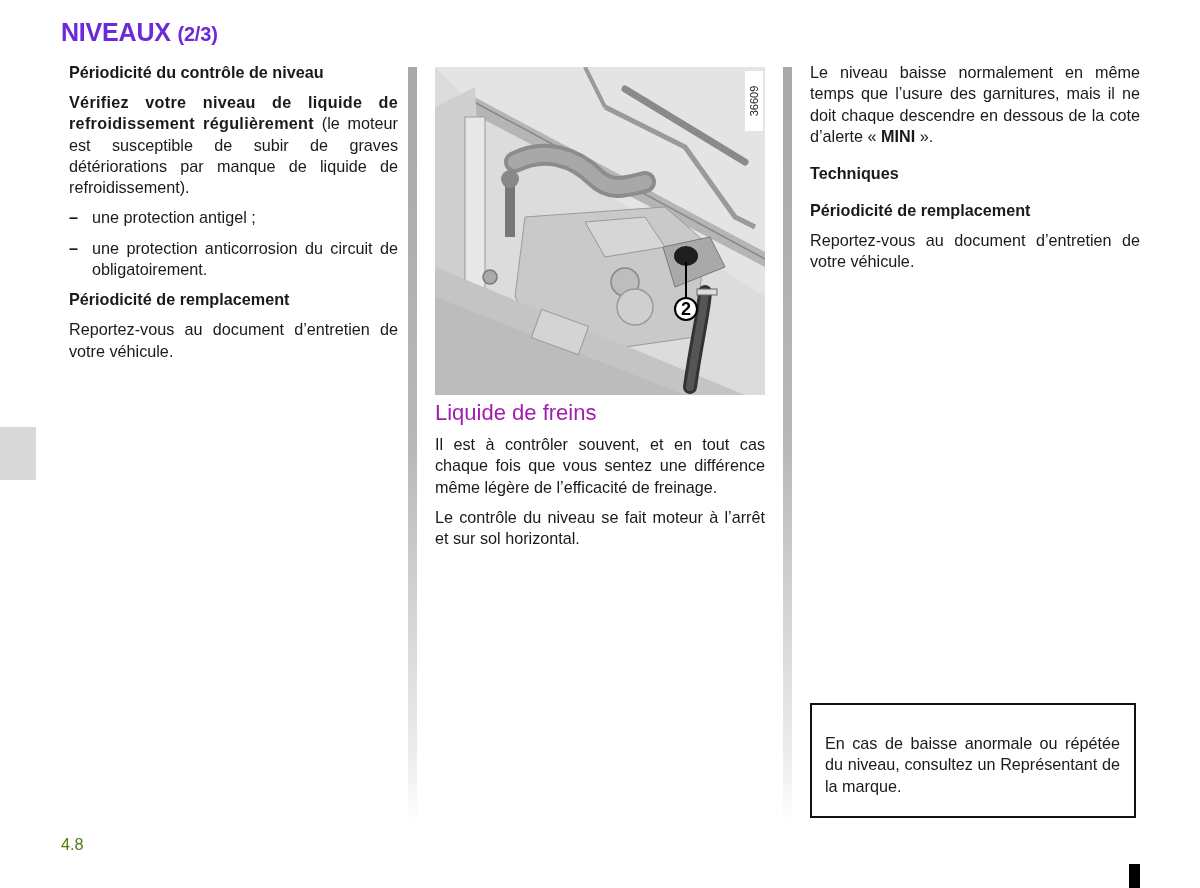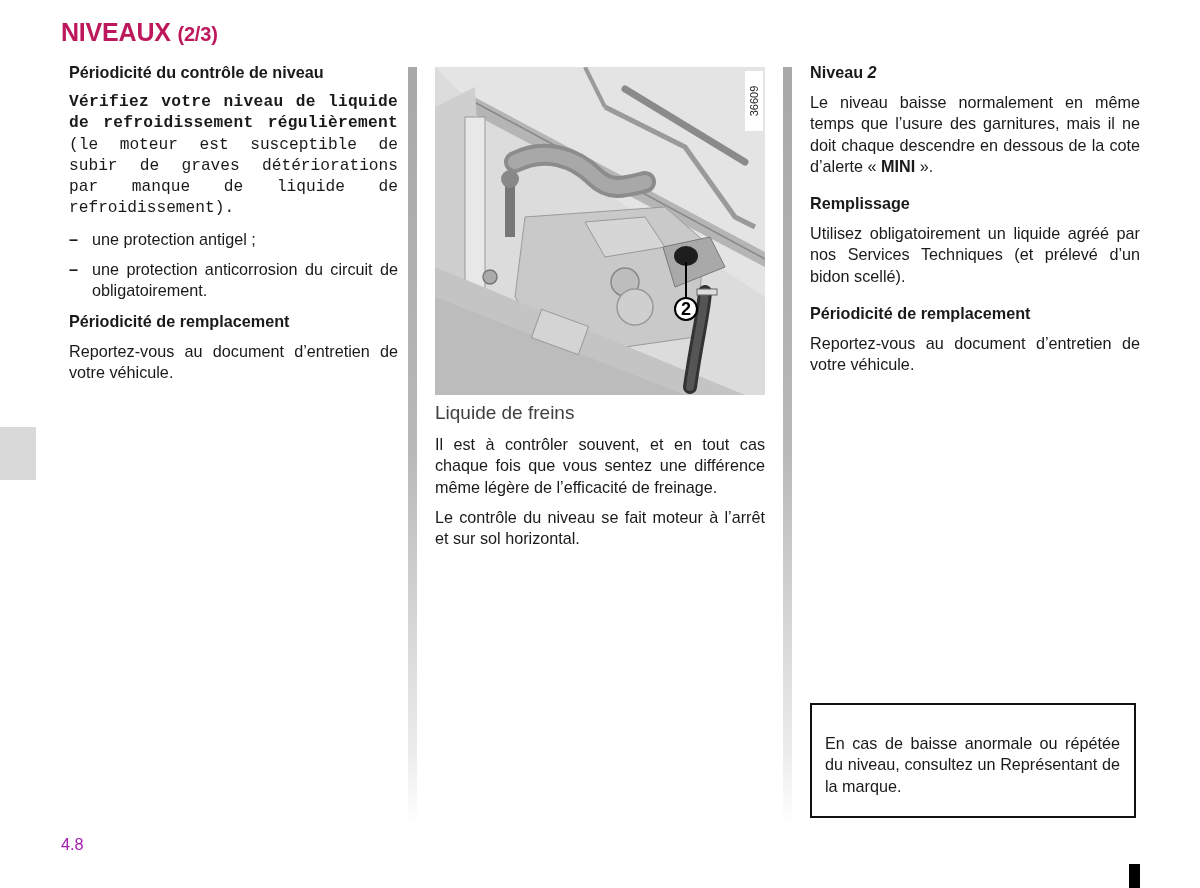--- a/index.html
+++ b/index.html
@@ -3,30 +3,30 @@
 <meta charset="utf-8">
 <style>
   html, body { margin: 0; padding: 0; }
   body {
     width: 1200px; height: 888px; position: relative; overflow: hidden;
     background: #ffffff; color: #1a1a1a;
     font-family: "Liberation Sans", sans-serif;
   }
   .page-title {
     position: absolute; left: 61px; top: 18px;
-    font-size: 25px; font-weight: bold; letter-spacing: -0.2px; color: #be185d;
+    font-size: 25px; font-weight: bold; letter-spacing: -0.2px; color: #6d28d9;
   }
   .page-title .sub { font-size: 20px; }
   .col { position: absolute; font-size: 16.2px; line-height: 21.3px; color: #1a1a1a; }
   .col p { margin: 0 0 9px 0; text-align: justify; }
   .col h3 { margin: 0 0 9px 0; font-size: 16.2px; font-weight: bold; line-height: 21px; }
   .col1 { left: 69px; top: 62px; width: 329px; }
   .col2 { left: 435px; top: 400px; width: 330px; }
   .col3 { left: 810px; top: 62px; width: 330px; }
-  .col h2 { margin: 0 0 8px 0; font-size: 19px; font-weight: normal; line-height: 26px; color: #404040; }
+  .col h2 { margin: 0 0 8px 0; font-size: 22px; font-weight: normal; line-height: 26px; color: #a21caf; }
   .dash-list { list-style: none; margin: 0 0 9px 0; padding: 0; }
   .dash-list li { position: relative; padding-left: 23px; margin-bottom: 9px; text-align: justify; }
   .dash-list li .dash { position: absolute; left: 0; top: 0; font-weight: bold; }
   .vbar {
     position: absolute; width: 9px; top: 67px; height: 760px;
     background: linear-gradient(to bottom, #a8a8a8 0%, #b8b8b8 50%, #ececec 90%, #ffffff 100%);
   }
   .vbar.b1 { left: 408px; }
   .vbar.b2 { left: 783px; }
   .figure {
@@ -40,39 +40,39 @@
   }
   .fig-ref span {
     display: block; transform: rotate(-90deg); font-size: 11px; color: #222; white-space: nowrap;
   }
   .note-box {
     position: absolute; left: 810px; top: 703px; width: 326px; height: 115px;
     border: 2px solid #111; box-sizing: border-box;
     padding: 28px 14px 0 13px; font-size: 16.2px; line-height: 21.3px; text-align: justify;
   }
   .side-tab { position: absolute; left: 0; top: 427px; width: 36px; height: 53px; background: #d9d9d9; }
-  .page-number { position: absolute; left: 61px; top: 835px; font-size: 16.2px; color: #a21caf; }
+  .page-number { position: absolute; left: 61px; top: 835px; font-size: 16.2px; color: #4d7c0f; }
   .corner-mark { position: absolute; left: 1129px; top: 864px; width: 11px; height: 24px; background: #000; }
 </style>
 </head>
 <body>
 
 <div class="page-title">
   <span>NIVEAUX</span>
   <span class="sub">(2/3)</span>
 </div>
 
 <div class="side-tab"></div>
 
 <div class="vbar b1"></div>
 <div class="vbar b2"></div>
 
 <div class="col col1">
   <h3>Périodicité du contrôle de niveau</h3>
-  <p style="font-weight:normal;font-family:Liberation Mono, monospace;">
+  <p style="font-weight:normal;">
     <b style="letter-spacing:0.3px;">Vérifiez votre niveau de liquide de refroidissement régulièrement</b><span> (le moteur est susceptible de subir de graves détériorations par manque de liquide de refroidissement).</span>
   </p>
   <ul class="dash-list">
     <li>
       <span class="dash">–</span>
       <span>une protection antigel ;</span>
     </li>
     <li>
       <span class="dash">–</span>
       <span>une protection anticorrosion du circuit de obligatoirement.</span>
@@ -130,28 +130,24 @@
   </div>
 </div>
 
 <div class="col col2">
   <h2>Liquide de freins</h2>
   <p>Il est à contrôler souvent, et en tout cas chaque fois que vous sentez une différence même légère de l’efficacité de freinage.</p>
   <p>Le contrôle du niveau se fait moteur à l’arrêt et sur sol horizontal.</p>
 </div>
 
 <div class="col col3">
-  <h3>
-    <span>Niveau </span><i>2</i>
-  </h3>
   <p>
     <span>Le niveau baisse normalement en même temps que l’usure des garnitures, mais il ne doit chaque descendre en dessous de la cote d’alerte « </span><b>MINI</b><span> ».</span>
   </p>
-  <h3 style="margin-top:16px;">Remplissage</h3>
-  <p>Utilisez obligatoirement un liquide agréé par nos Services Techniques (et prélevé d’un bidon scellé).</p>
+  <h3 style="margin-top:16px;">Techniques</h3>
   <h3 style="margin-top:16px;">Périodicité de remplacement</h3>
   <p>Reportez-vous au document d’entretien de votre véhicule.</p>
 </div>
 
 <div class="note-box">
   <span>En cas de baisse anormale ou répétée du niveau, consultez un Représentant de la marque.</span>
 </div>
 
 <div class="page-number">4.8</div>
 <div class="corner-mark"></div>

